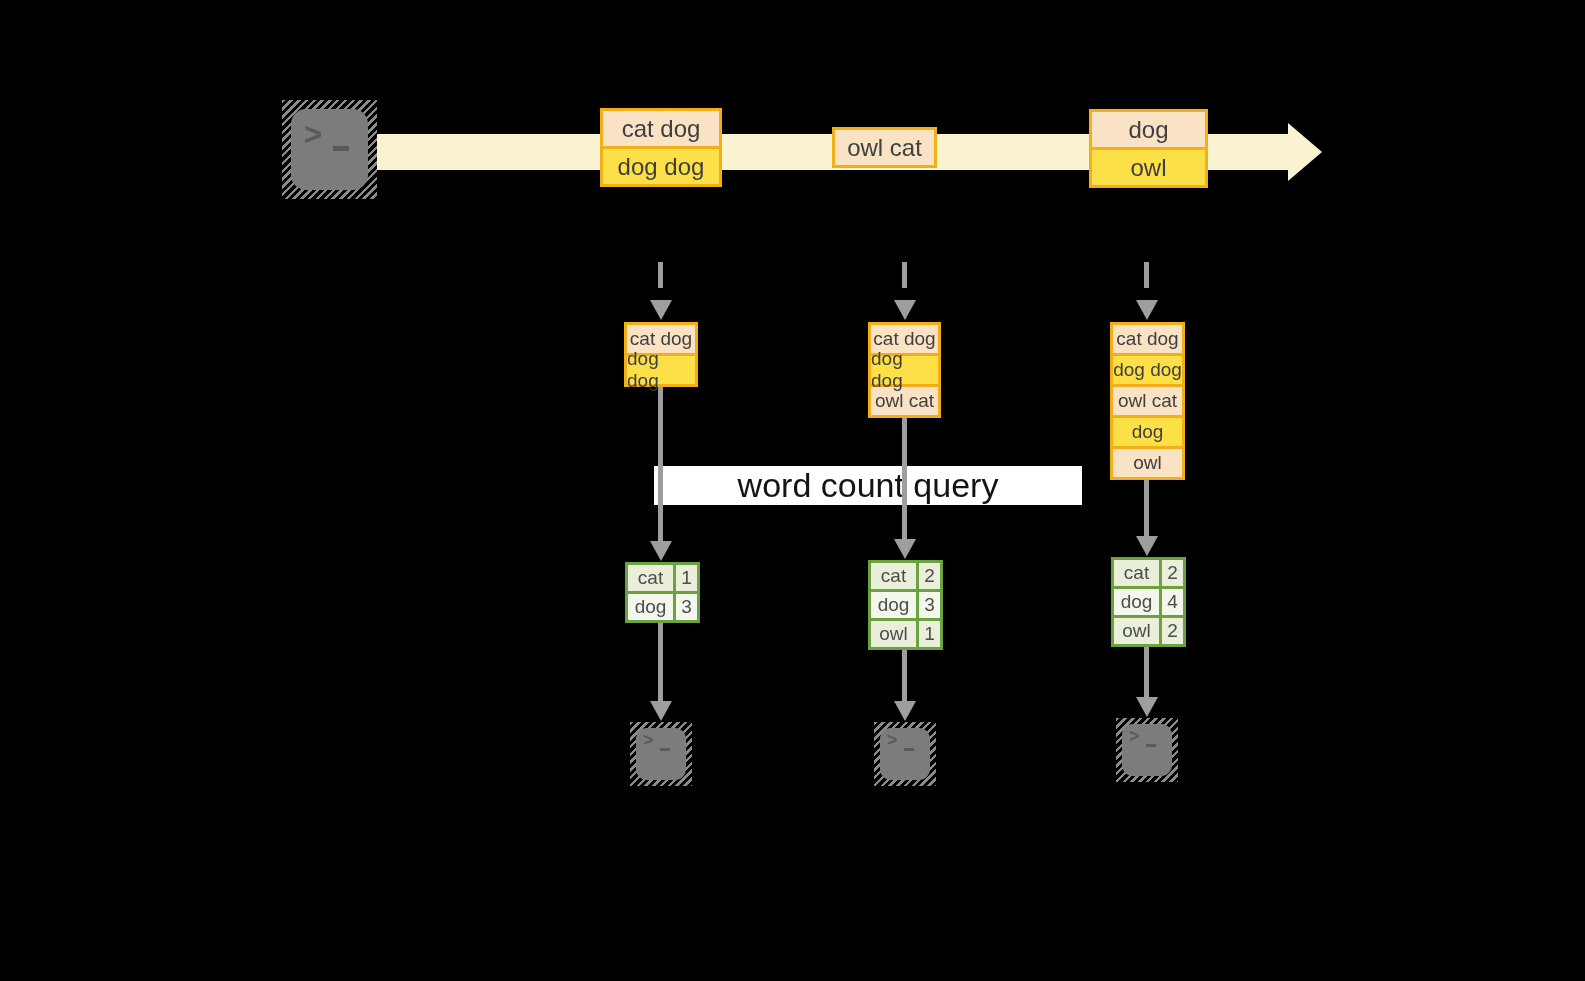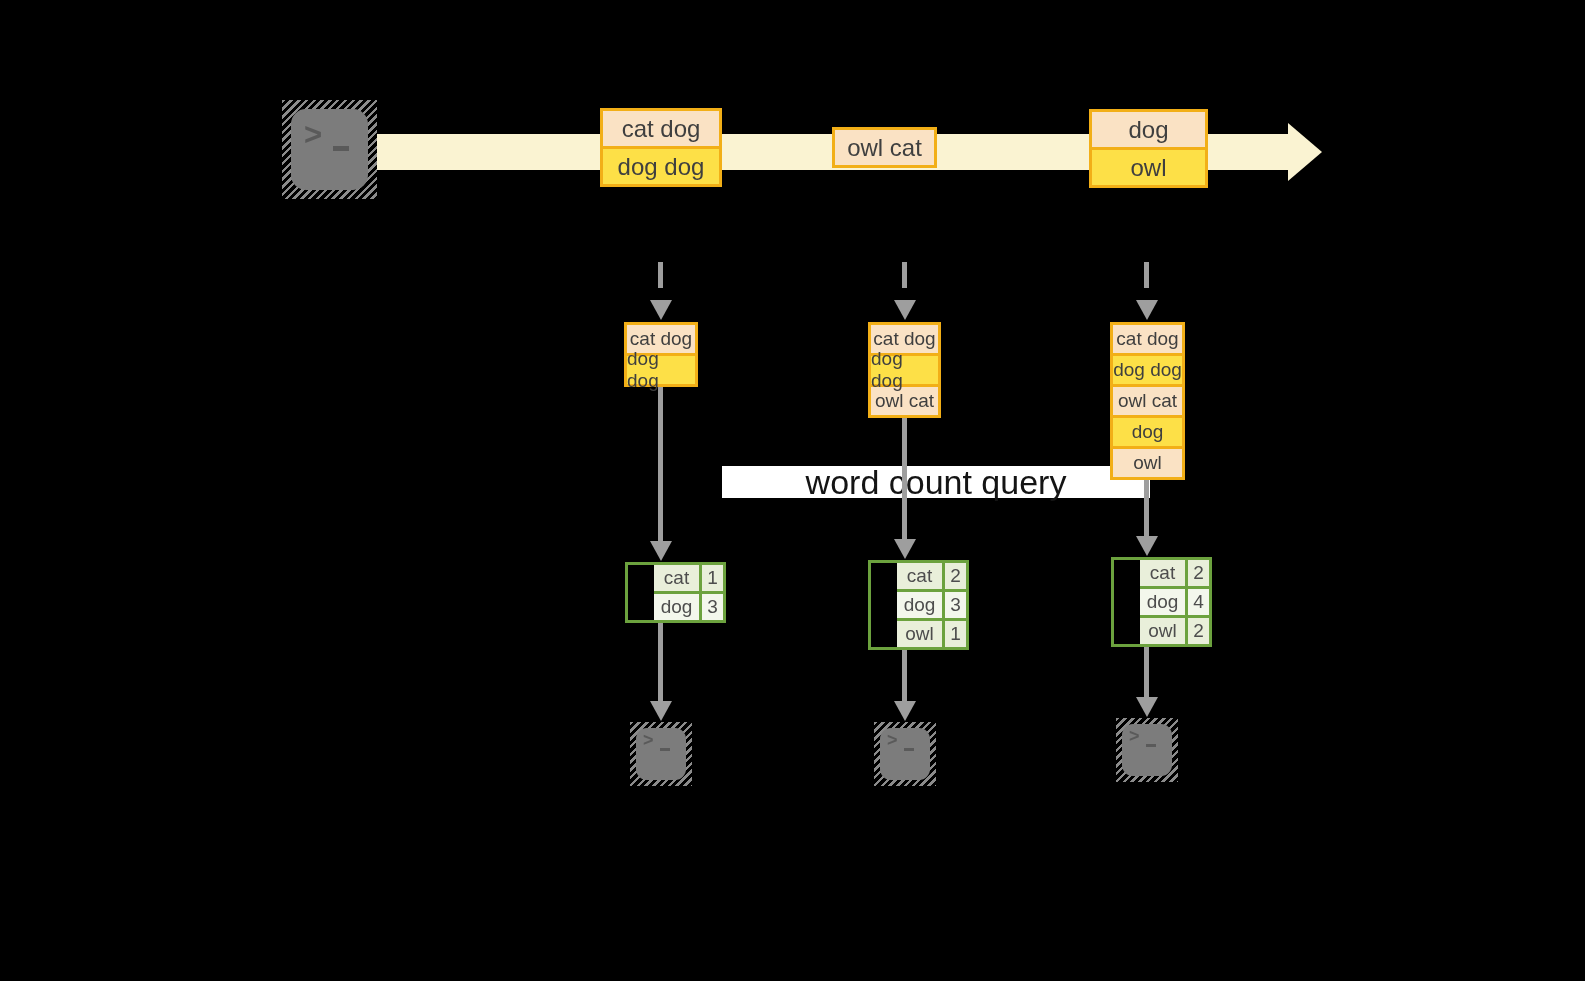--- a/index.html
+++ b/index.html
@@ -26,21 +26,21 @@
   .vdash{width:5px;z-index:3;background:repeating-linear-gradient(180deg,#9E9E9E 0 26px,transparent 26px 38px);}
   .vhead{width:0;height:0;border-left:11px solid transparent;border-right:11px solid transparent;
          border-top:20px solid #9E9E9E;z-index:3;}
 
   
   .qbar{background:#FFFFFF;z-index:1;display:flex;align-items:center;justify-content:center;
         font-size:34px;color:#141414;}
 
   
   .gtable{border:3px solid #6CA23E;z-index:2;}
-  .grow{display:flex;margin-left:26px;}
+  .grow{display:flex;}
   .grow + .grow{border-top:3px solid #6CA23E;}
   .ga{background:#E9EFDA;}
   .gb{background:#F3F7EC;}
   .cw{width:45px;height:26px;display:flex;align-items:center;justify-content:center;
       font-size:19px;color:#4D4D4D;}
   .cn{width:21px;height:26px;border-left:3px solid #6CA23E;display:flex;align-items:center;
       justify-content:center;font-size:19px;color:#4D4D4D;}
 
   
   .term{background:repeating-linear-gradient(135deg,#8B8B8B 0 2.5px,#000 2.5px 5.5px);z-index:2;}
@@ -50,21 +50,21 @@
   .chev{position:absolute;color:#5A5A5A;font-weight:bold;}
   .bar{position:absolute;background:#5A5A5A;}
   .term-big .chev{left:13px;top:8px;font-size:31px;}
   .term-big .bar{left:42px;top:37px;width:16px;height:5px;}
   .term-small .chev{left:7px;top:2px;font-size:18px;}
   .term-small .bar{left:24px;top:20px;width:10px;height:3px;}
 </style>
 </head>
 <body>
 
-<div class="abs qbar" style="left:722px;top:466px;width:428px;height:32px;">
+<div class="abs qbar" style="left:654px;top:466px;width:428px;height:39px;">
   <span>word count query</span>
 </div>
 
 <div class="abs band" style="left:370px;top:134px;width:918px;height:36px;"></div>
 <div class="abs band-head" style="left:1288px;top:123px;"></div>
 
 <div class="abs term term-big" style="left:282px;top:100px;width:95px;height:99px;">
   <div class="term-inner">
     <span class="chev">&gt;</span>
     <span class="bar"></span>

